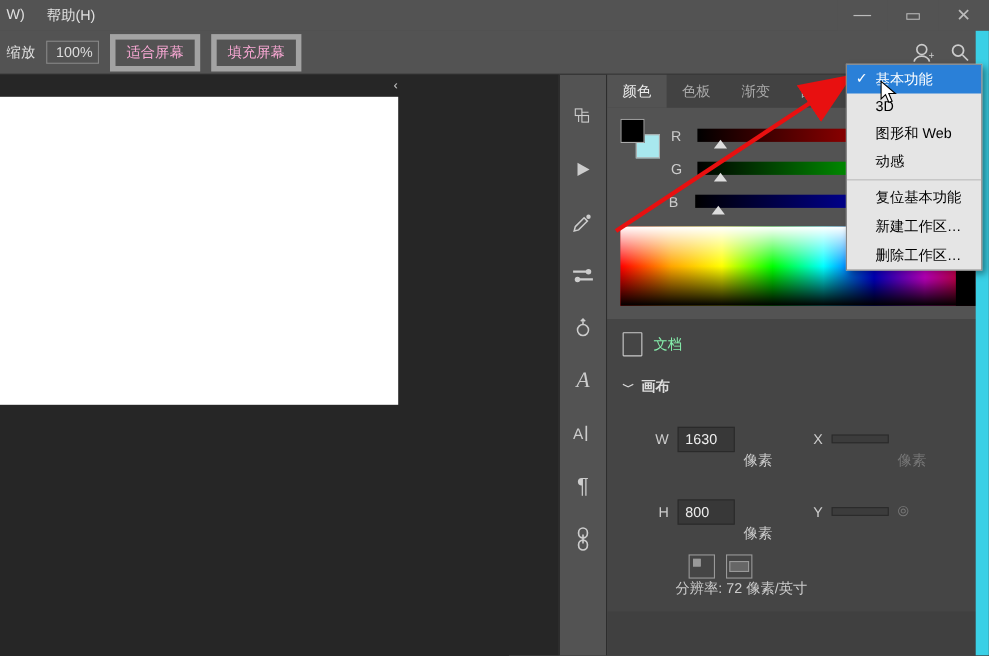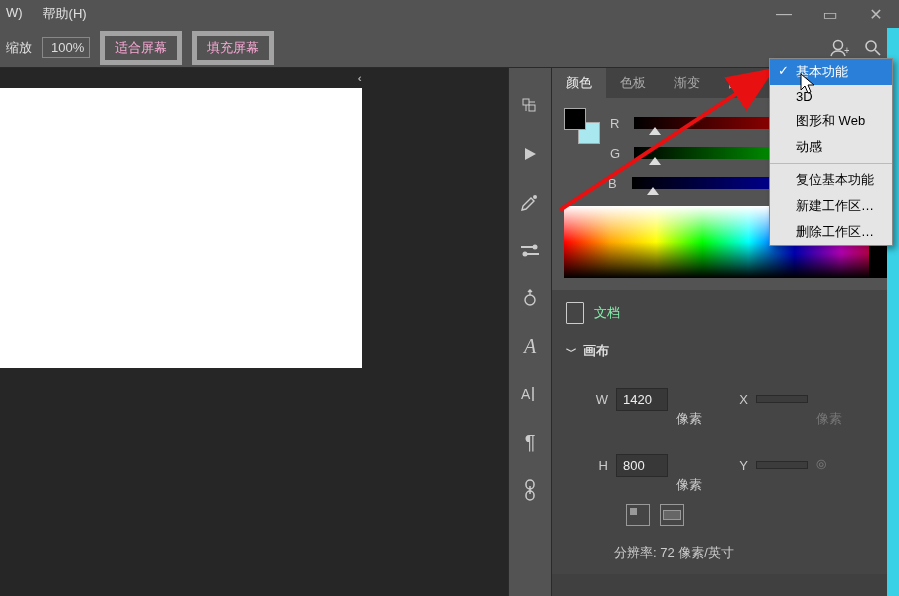--- a/index.html
+++ b/index.html
@@ -150,21 +150,21 @@
   .doc-icon { width:18px; height:22px; border:1.5px solid #ccc; border-radius:1px; position:relative;}
   .section-title { display:flex; align-items:center; gap:6px; margin:18px 0 10px; color:#ddd; font-weight:bold; font-size:13px;}
   .field-row { display:flex; align-items:center; gap:8px; margin:8px 0 8px 26px;}
   .field-row .fl { color:#ccc; width:16px; text-align:right;}
   .num-input { background:#383838; border:1px solid #2a2a2a; color:#eee; padding:3px 6px; width:52px;}
   .unit { color:#ccc;margin-top:40px; }
   .disabled { color:#777;}
   .num-input.dis { color:#777; background:#3c3c3c;}
   .tiny-icons { display:flex; gap:10px; margin-left:60px; margin-top:10px;}
   .tiny-icons div { width:24px; height:22px; border:1px solid #999; display:flex;}
-  .reso-row { margin-top:18px; margin-left:48px; color:#ccc;}
+  .reso-row { margin-left:48px; color:#ccc;}
   .scroll-arrow { position:absolute; right:2px; color:#888; font-size:12px;}
   .dropdown {
     position:absolute;
     top:58px; right:6px;
     width:124px;
     background:#e5e5e5;
     color:#000;
     border:1px solid #888;
     box-shadow:3px 3px 6px rgba(0,0,0,0.4);
     z-index:100;
@@ -334,21 +334,21 @@
         </div>
         <span class="scroll-arrow" style="top:10px;">▴</span>
 
         <div class="section-title">
           <span style="font-size:11px;">﹀</span>
           <span>画布</span>
         </div>
 
         <div class="field-row">
           <span class="fl">W</span>
-          <span class="num-input">1420</span>
+          <span class="num-input">1630</span>
           <span class="unit">像素</span>
           <span style="width:14px"></span>
           <span class="fl disabled">X</span>
           <span class="num-input dis" placeholder="0"></span>
           <span class="unit disabled">像素</span>
         </div>
         <div class="field-row">
           <span class="fl">H</span>
           <span class="num-input">800</span>
           <span class="unit">像素</span>

